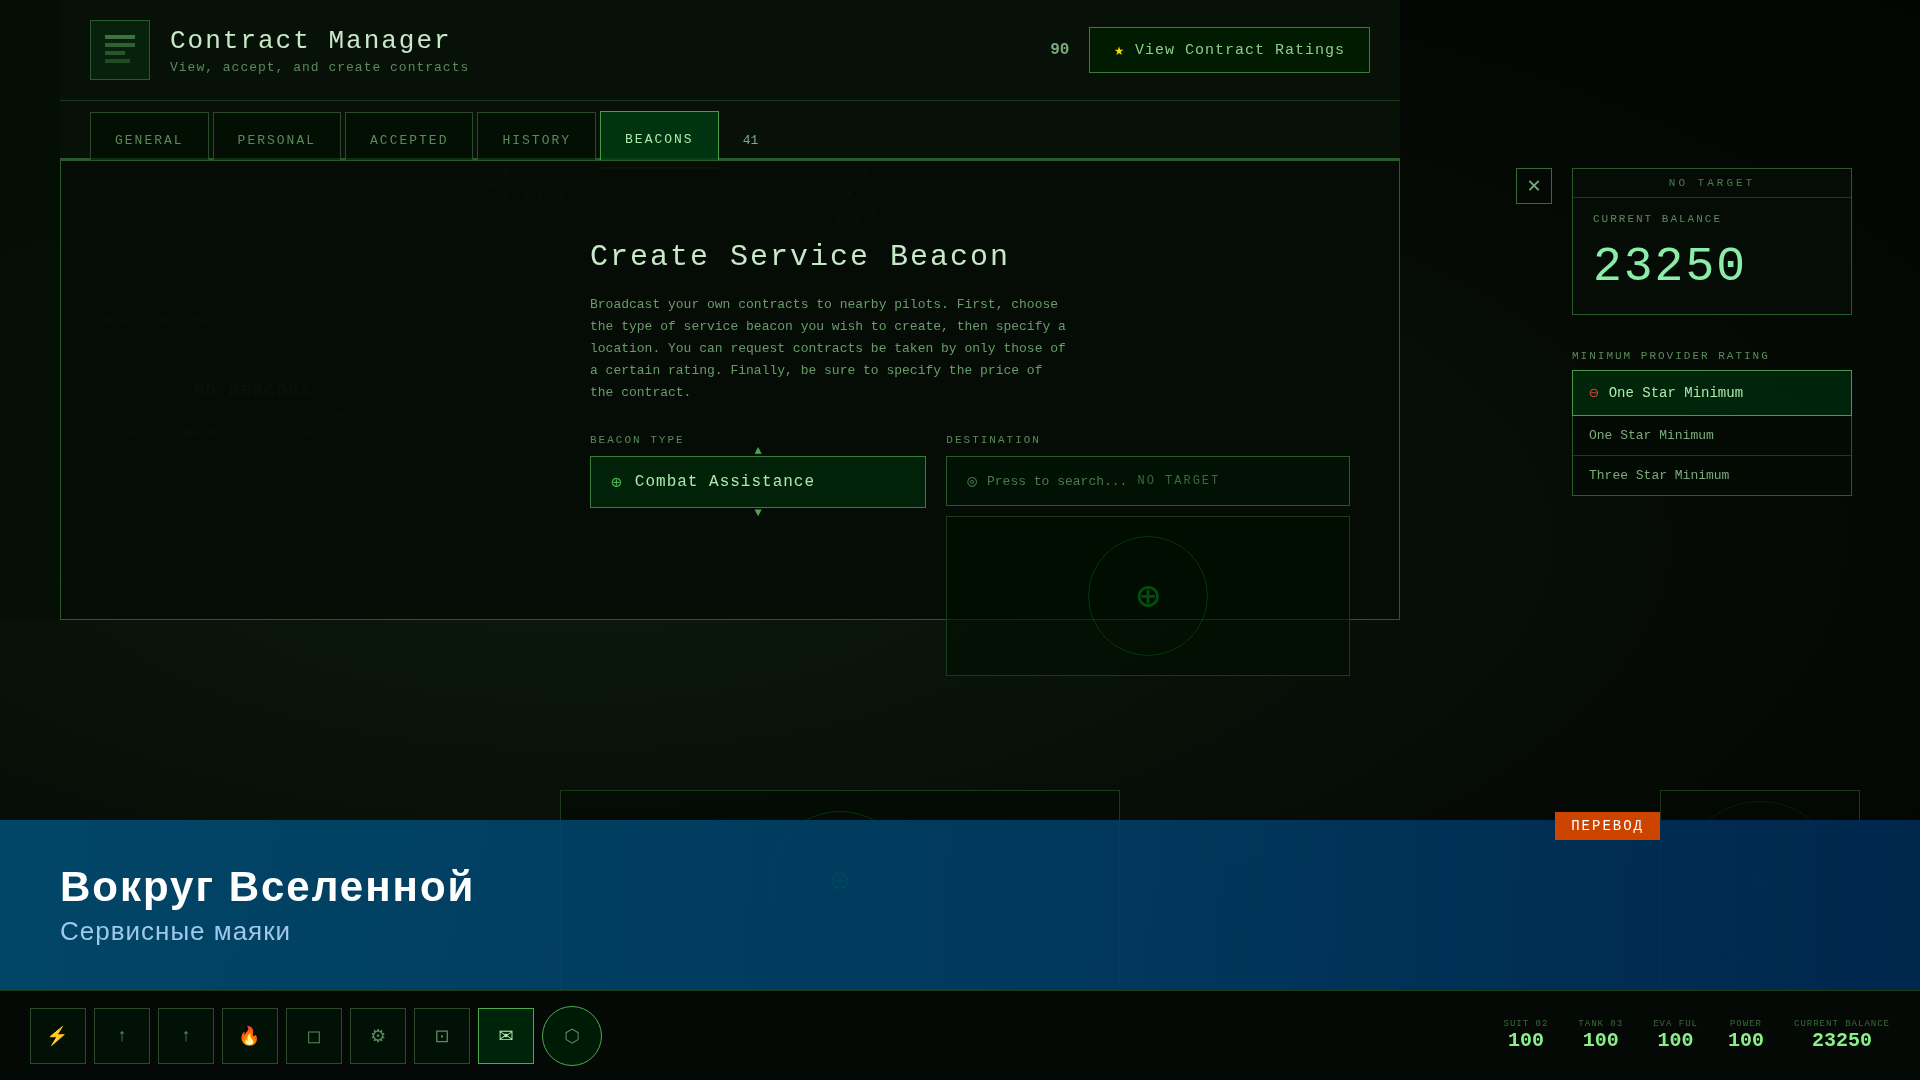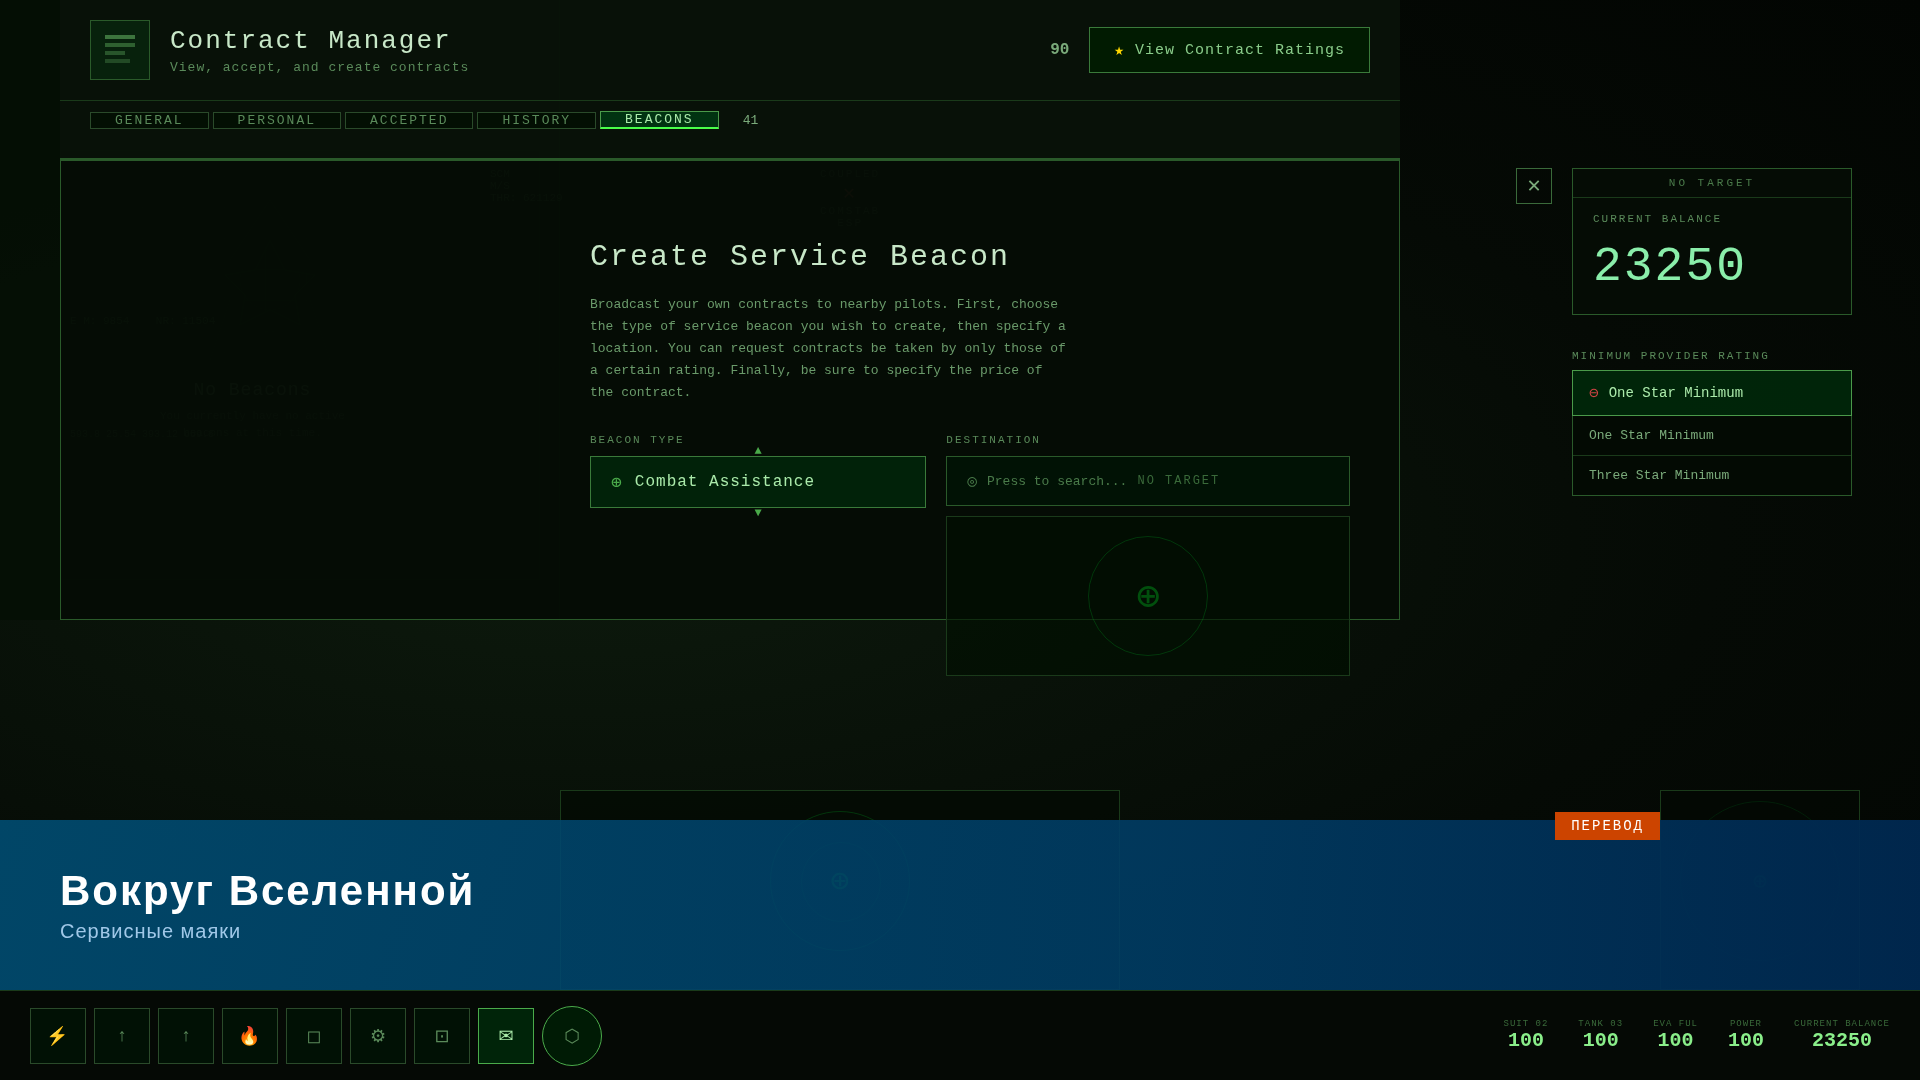--- a/index.html
+++ b/index.html
@@ -160,21 +160,21 @@
     
     .tabs-bar {
       display: flex;
       align-items: center;
       padding: 0 30px;
       gap: 4px;
       margin-top: 10px;
     }
 
     .tab {
-      padding: 0 24px;
+      padding: 20px 24px;
       border: 1px solid #2a4a2a;
       color: #5a8a5a;
       font-size: 13px;
       letter-spacing: 2px;
       cursor: pointer;
       background: rgba(0,15,0,0.6);
       font-family: 'Courier New', monospace;
     }
 
     .tab.active {
@@ -540,21 +540,21 @@
     .ru-main-text {
       color: #ffffff;
       font-size: 42px;
       font-weight: bold;
       letter-spacing: 2px;
       font-family: Arial, sans-serif;
     }
 
     .ru-sub-text {
       color: #a0c8e8;
-      font-size: 20px;
+      font-size: 26px;
       letter-spacing: 1px;
       font-family: Arial, sans-serif;
       margin-top: 5px;
     }
 
     .ru-badge {
       background: #cc4400;
       color: white;
       padding: 6px 16px;
       font-size: 14px;

